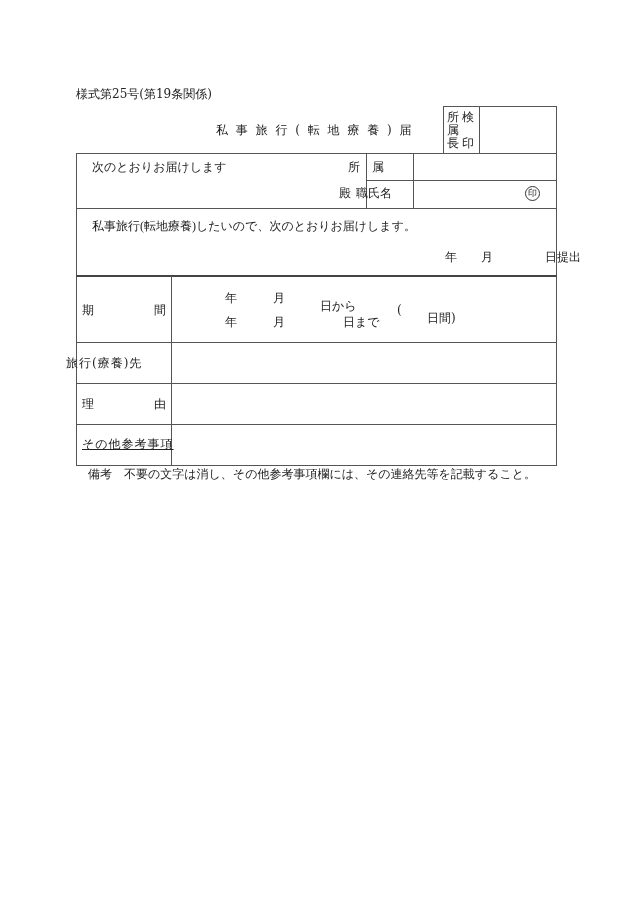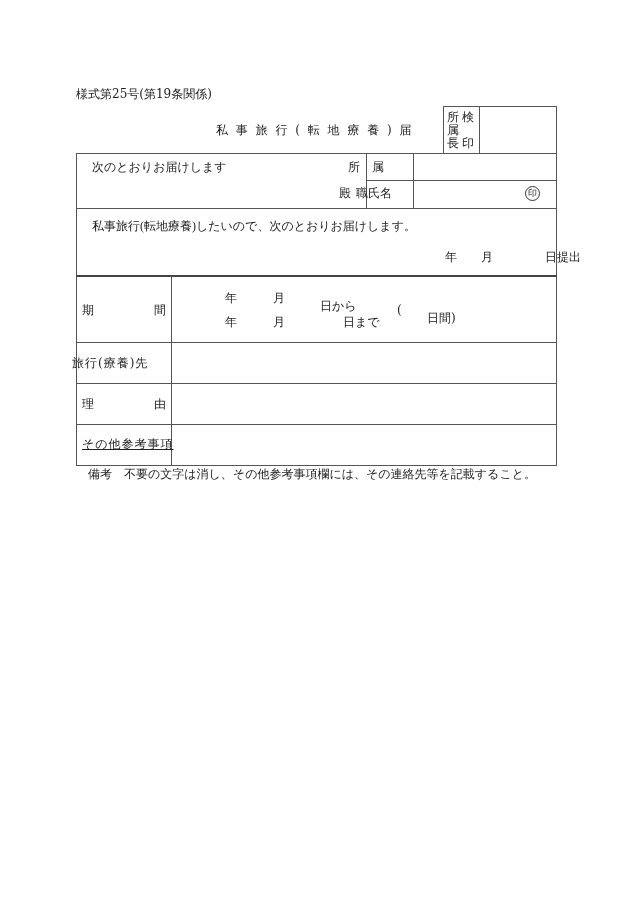--- a/index.html
+++ b/index.html
@@ -65,21 +65,21 @@
 <div class="abs" style="left:273px;top:292px;">月</div>
 <div class="abs" style="left:320px;top:300px;">日から</div>
 <div class="abs" style="left:225px;top:316px;">年</div>
 <div class="abs" style="left:273px;top:316px;">月</div>
 <div class="abs" style="left:320px;top:316px;margin-left:23px;">日まで</div>
 <div class="abs" style="left:397px;top:304px;">(</div>
 <div class="abs" style="left:427px;top:312px;">日間)</div>
 <div style="position:absolute;left:172px;top:278px;width:384px;height:64px;"></div>
 
 <div class="ln" style="left:76px;top:342px;width:481px;height:1px;"></div>
-<div class="abs" style="left:72px;top:357px;letter-spacing:1px;text-align:right;">旅行(療養)先</div>
+<div class="abs" style="left:66px;top:357px;letter-spacing:1px;text-align:right;">旅行(療養)先</div>
 <div style="position:absolute;left:172px;top:343px;width:384px;height:40px;"></div>
 
 <div class="ln" style="left:76px;top:383px;width:481px;height:1px;"></div>
 <div class="abs" style="left:82px;top:398px;">理</div>
 <div class="abs" style="left:154px;top:398px;">由</div>
 <div style="position:absolute;left:172px;top:384px;width:384px;height:40px;"></div>
 
 <div class="ln" style="left:76px;top:424px;width:481px;height:1px;"></div>
 <div class="abs" style="left:82px;top:438px;letter-spacing:1px;text-decoration:underline;">その他参考事項</div>
 <div style="position:absolute;left:172px;top:425px;width:384px;height:40px;"></div>

